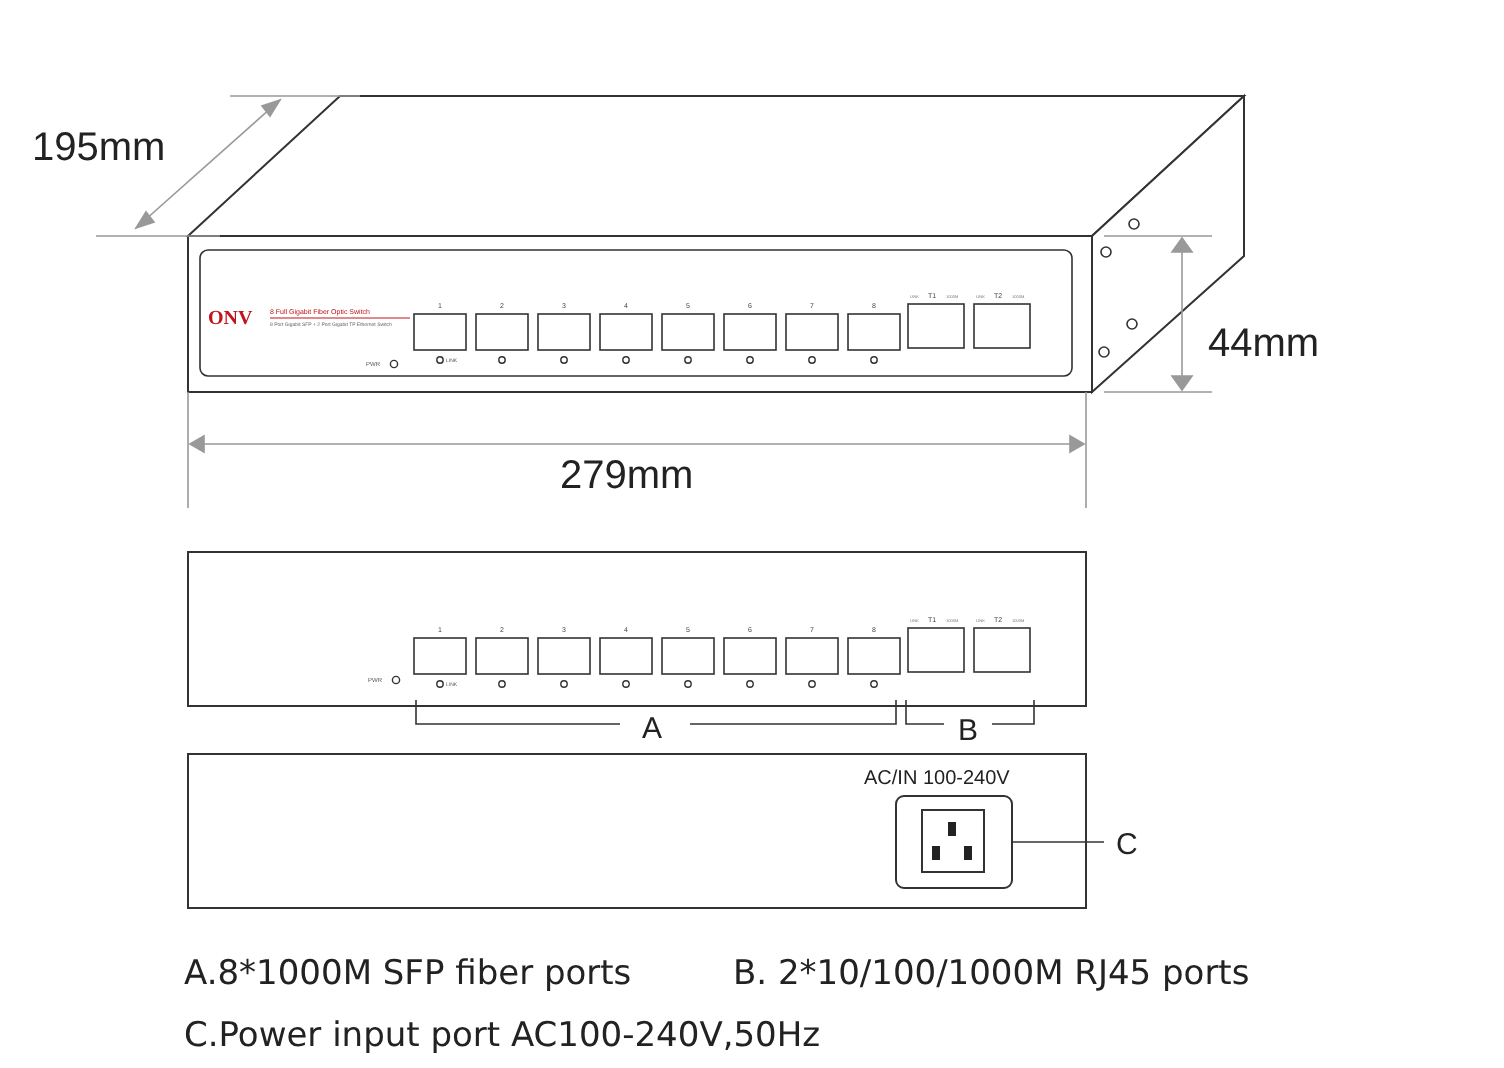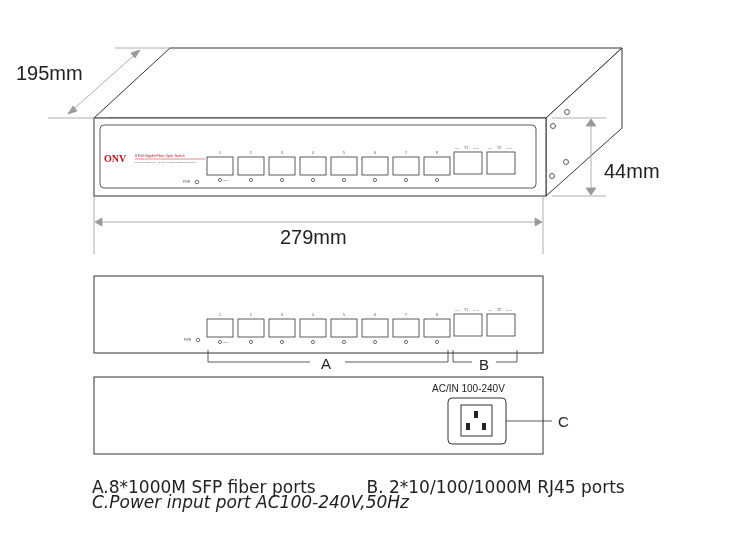--- a/index.html
+++ b/index.html
@@ -157,15 +157,15 @@
   <rect x="482" y="423" width="4" height="7" fill="#222"></rect>
   <line x1="506" y1="421" x2="552" y2="421" stroke="#333" stroke-width="0.8"></line>
   <text x="558" y="427" font-size="15" fill="#222">C</text>
 </svg>
 
 <div class="legend" style="top:477px;text-align:right;">
   <span>A.8*1000M SFP fiber ports</span>
   <span style="display:inline-block;width:40px;"></span>
   <span>B. 2*10/100/1000M RJ45 ports</span>
 </div>
-<div class="legend" style="top:492px;font-style:italic;">
+<div class="legend" style="top:508px;">
   <span>C.Power input port AC100-240V,50Hz</span>
 </div>
 
 </body></html>

